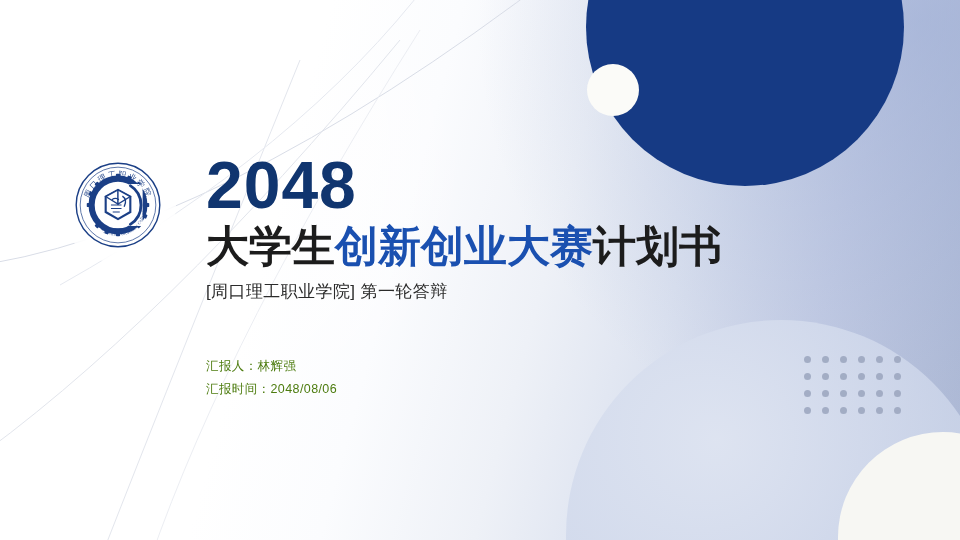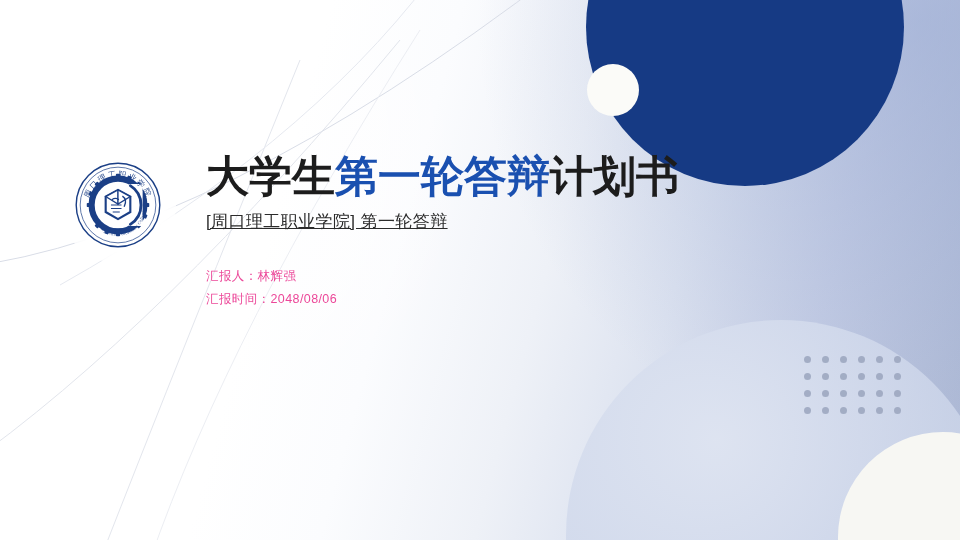--- a/index.html
+++ b/index.html
@@ -158,27 +158,26 @@
     margin: 0;
     white-space: nowrap;
     color: #1c1c1c;
   }
   .headline .hl-accent { color: #1a50b0; }
   .subline {
     font-size: 17px;
     color: #2b2b2b;
     margin: 10px 0 0 0;
     letter-spacing: .4px;
-    text-decoration: underline;
   }
   .meta {
-    margin-top: 32px;
+    margin-top: 52px;
     font-size: 12.5px;
     line-height: 1.85;
-    color: #ec4899;
+    color: #4d7c0f;
     letter-spacing: .4px;
   }
   .meta div { white-space: nowrap; }
 
   
   .footer {
     position: absolute;
     left: 61px;
     bottom: 18px;
     font-size: 11px;
@@ -282,23 +281,24 @@
         <textPath href="#arc-cn" startOffset="50%" text-anchor="middle">周口理工职业学院</textPath>
       </text>
       <text font-size="4.4" fill="#1b3f86" font-family="'Liberation Serif', serif" letter-spacing="0.5">
         <textPath href="#arc-en" startOffset="50%" text-anchor="middle">Zhoukou Polytechnic Vocational College</textPath>
       </text>
       <text x="50" y="80" font-size="4.2" fill="#1b3f86" text-anchor="middle" font-family="'Liberation Serif', serif">2020</text>
     </svg>
   </div>
 
   <div class="content">
+    <div class="year">2048</div>
 
     <h1 class="headline">
-      <span>大学生</span><span class="hl-accent">第一轮答辩</span><span>计划书</span>
+      <span>大学生</span><span class="hl-accent">创新创业大赛</span><span>计划书</span>
     </h1>
 
     <div class="subline">[周口理工职业学院] 第一轮答辩</div>
 
     <div class="meta">
       <div>汇报人：林辉强</div>
       <div>汇报时间：2048/08/06</div>
     </div>
   </div>
 

